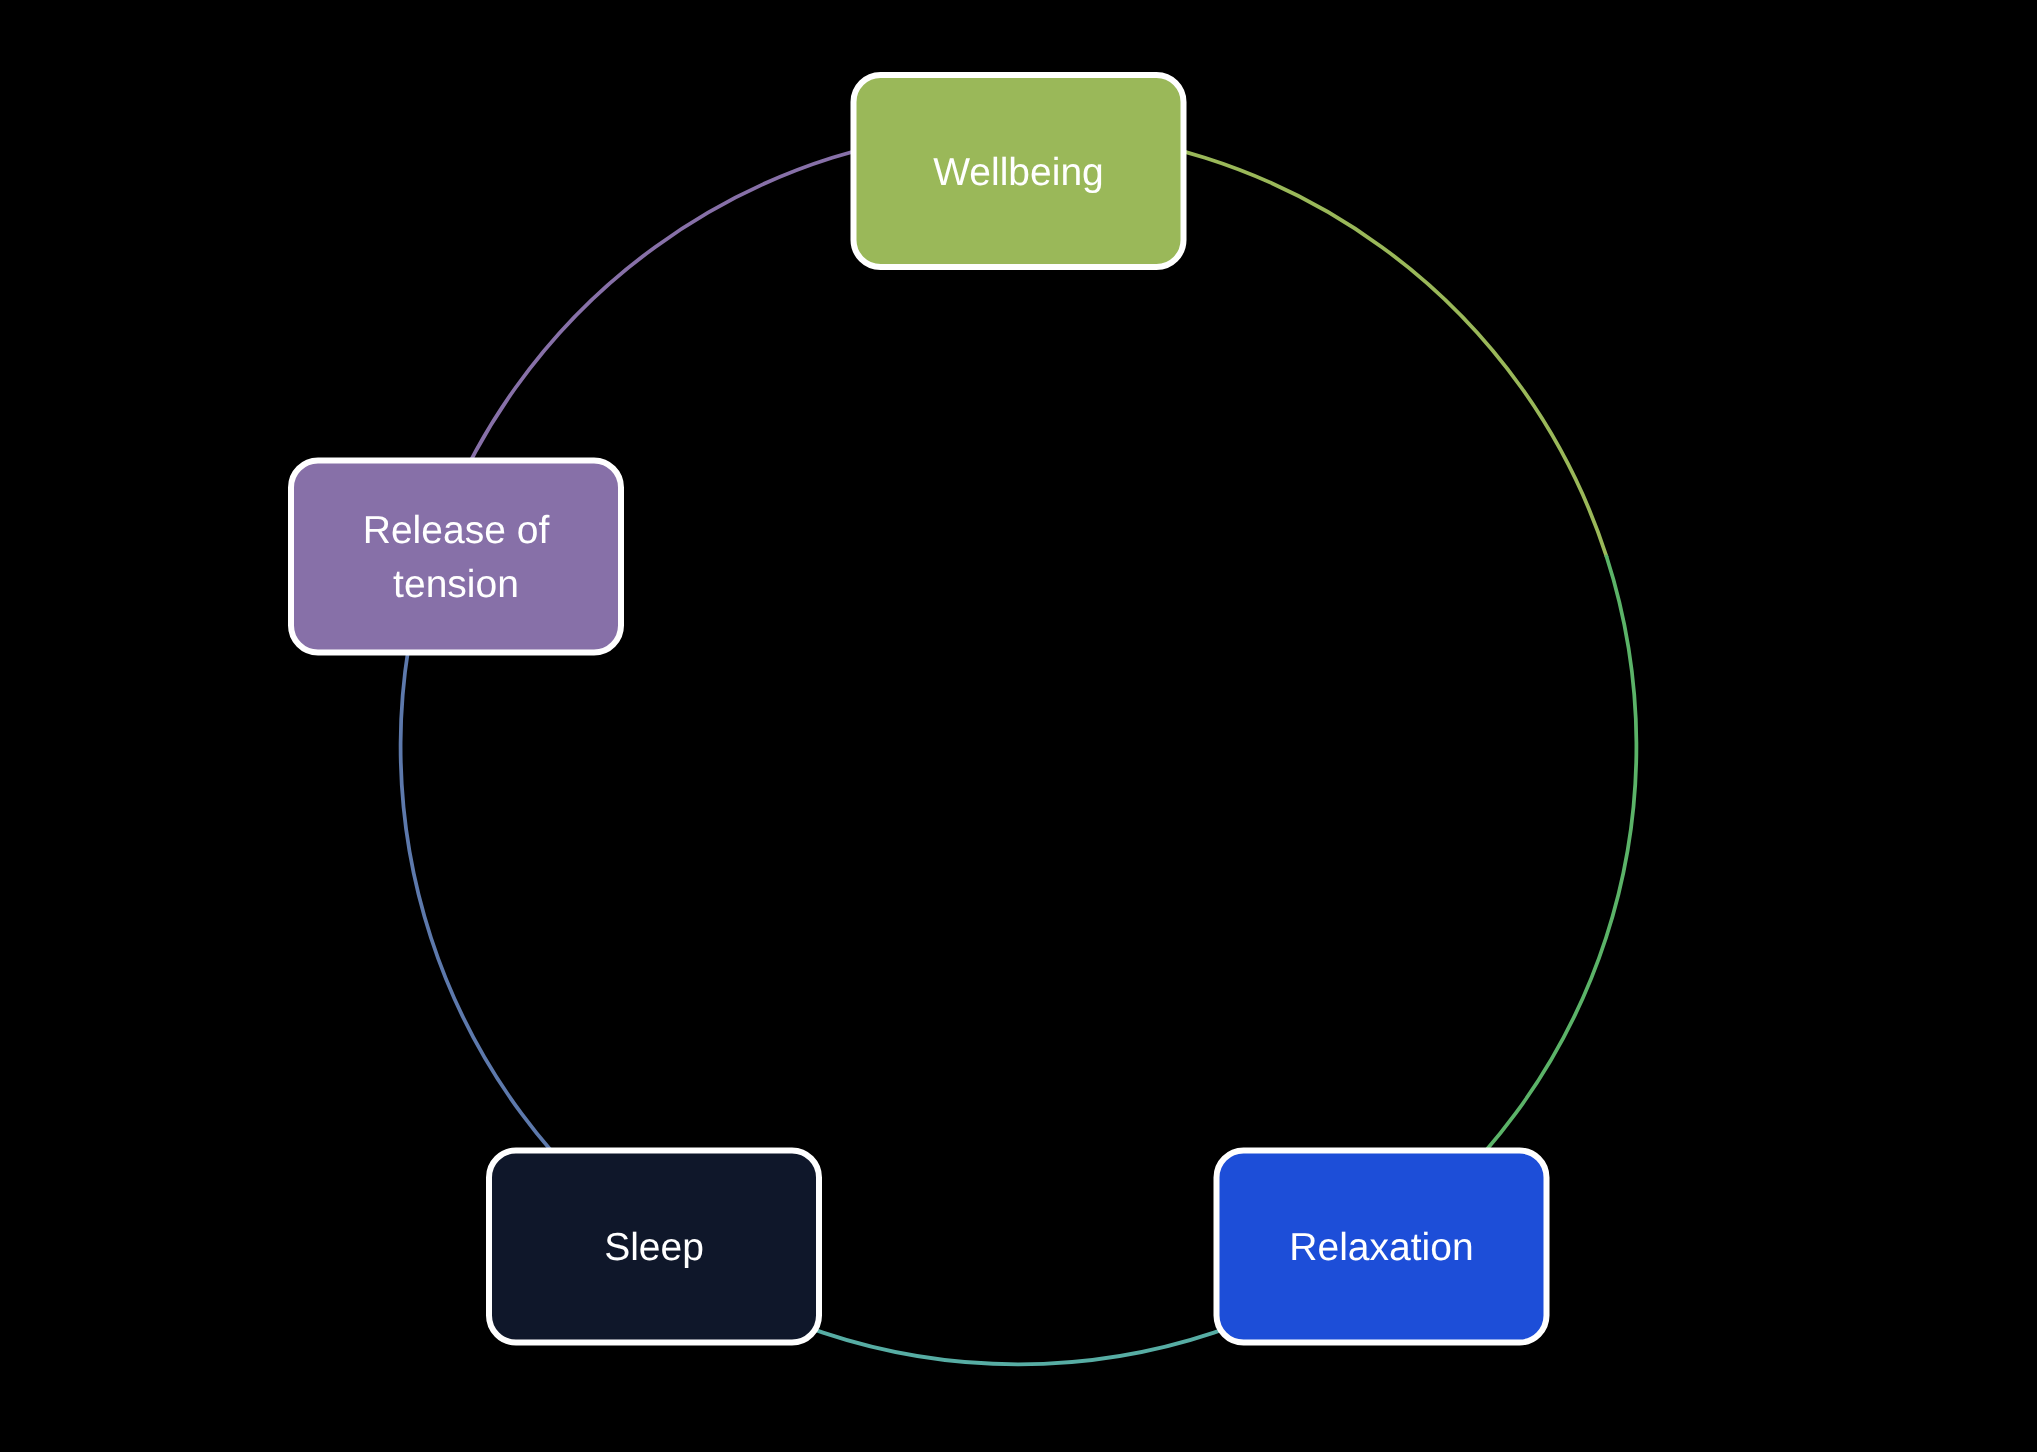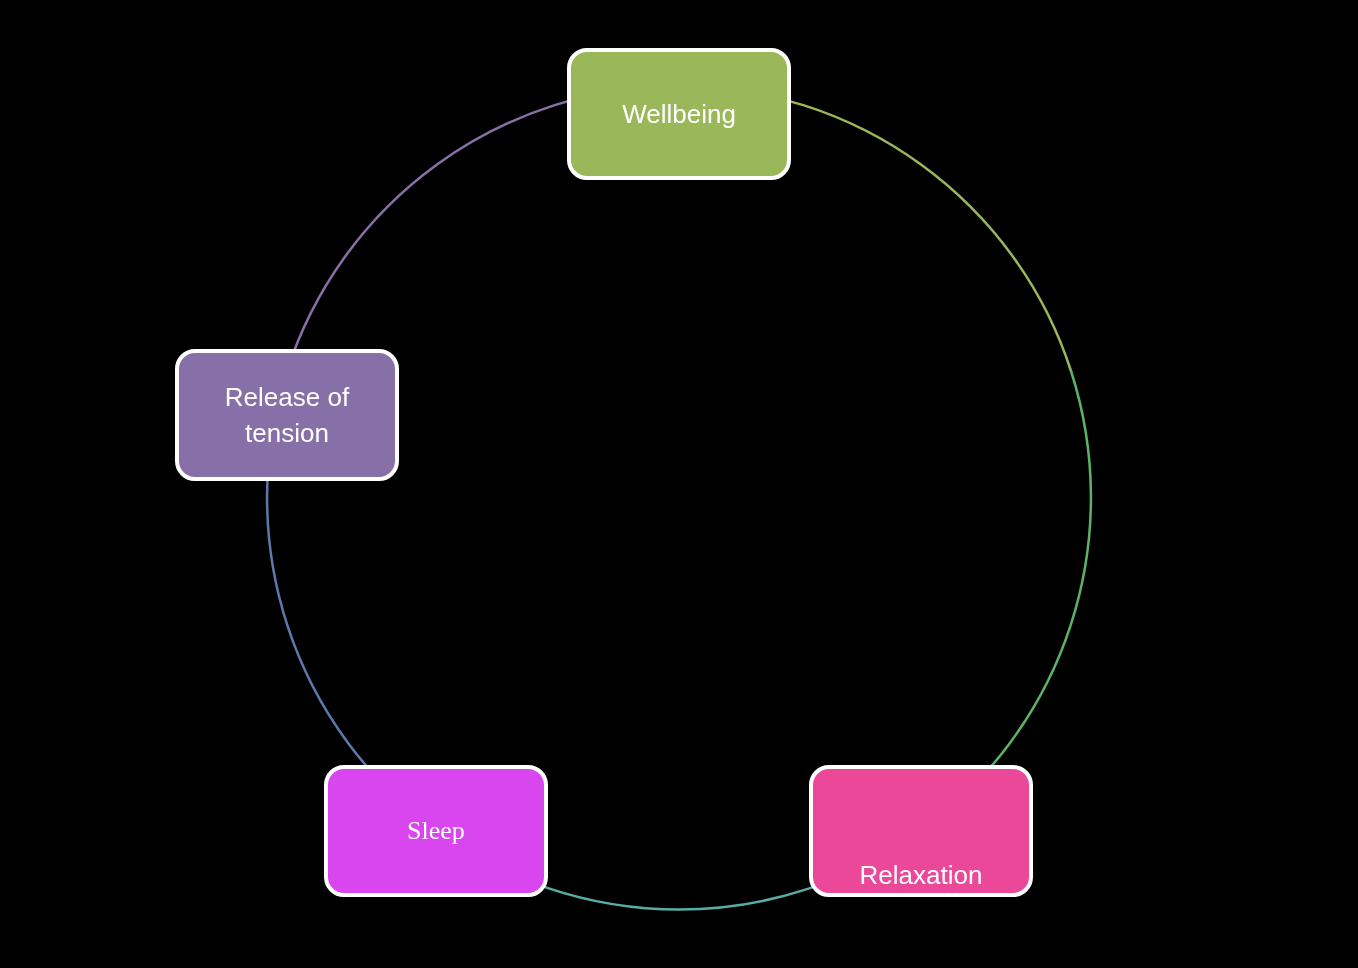--- a/index.html
+++ b/index.html
@@ -47,45 +47,45 @@
     text-align: center;
     color: #ffffff;
     font-size: 26px;
     line-height: 1.4;
   }
   
   .pos-top          { left: 567px; top: 20px; margin-top: 28px;  }
   .pos-right        { left: 959px; top: 305px; }
   .pos-bottom-right { left: 809px; top: 765px; }
   .pos-bottom-left  { left: 324px; top: 765px; }
-  .pos-left         { left: 175px; top: 305px; margin-top: 44px; }
+  .pos-left         { left: 192px; top: 305px; }
 </style>
 </head>
 <body style="background: rgb(0, 0, 0);">
 
 <div class="canvas">
 
   <svg class="arcs-svg" viewBox="0 0 1358 968" xmlns="http://www.w3.org/2000/svg">
     <path d="M 679 86 A 412 412 0 0 1 1071 371" stroke="#9ab859"></path>
     <path d="M 1071 371 A 412 412 0 0 1 921 831" stroke="#5bb368"></path>
     <path d="M 921 831 A 412 412 0 0 1 437 831" stroke="#57ada4"></path>
     <path d="M 437 831 A 412 412 0 0 1 287 371" stroke="#5d79ac"></path>
     <path d="M 287 371 A 412 412 0 0 1 679 86" stroke="#8770a8"></path>
   </svg>
 
   <div class="node pos-top" style="background: rgb(154, 184, 89); border-color: rgb(255, 255, 255);">
     <span class="node-label" style="color: rgb(255, 255, 255);">Wellbeing</span>
   </div>
 
 
-  <div class="node pos-bottom-right" style="background: #ec4899; border-color: rgb(255, 255, 255); align-items: flex-end;">
+  <div class="node pos-bottom-right" style="background: #1d4ed8; border-color: rgb(255, 255, 255);">
     <span class="node-label" style="color: rgb(255, 255, 255);">Relaxation</span>
   </div>
 
-  <div class="node pos-bottom-left" style="background: #d946ef; border-color: rgb(255, 255, 255); font-family: Liberation Serif, serif;">
+  <div class="node pos-bottom-left" style="background: #0f172a; border-color: rgb(255, 255, 255);">
     <span class="node-label" style="color: rgb(255, 255, 255);">Sleep</span>
   </div>
 
   <div class="node pos-left" style="background: rgb(135, 112, 168); border-color: rgb(255, 255, 255);">
     <span class="node-label" style="color: rgb(255, 255, 255);">Release of tension</span>
   </div>
 
 </div>
 
 </body></html>

